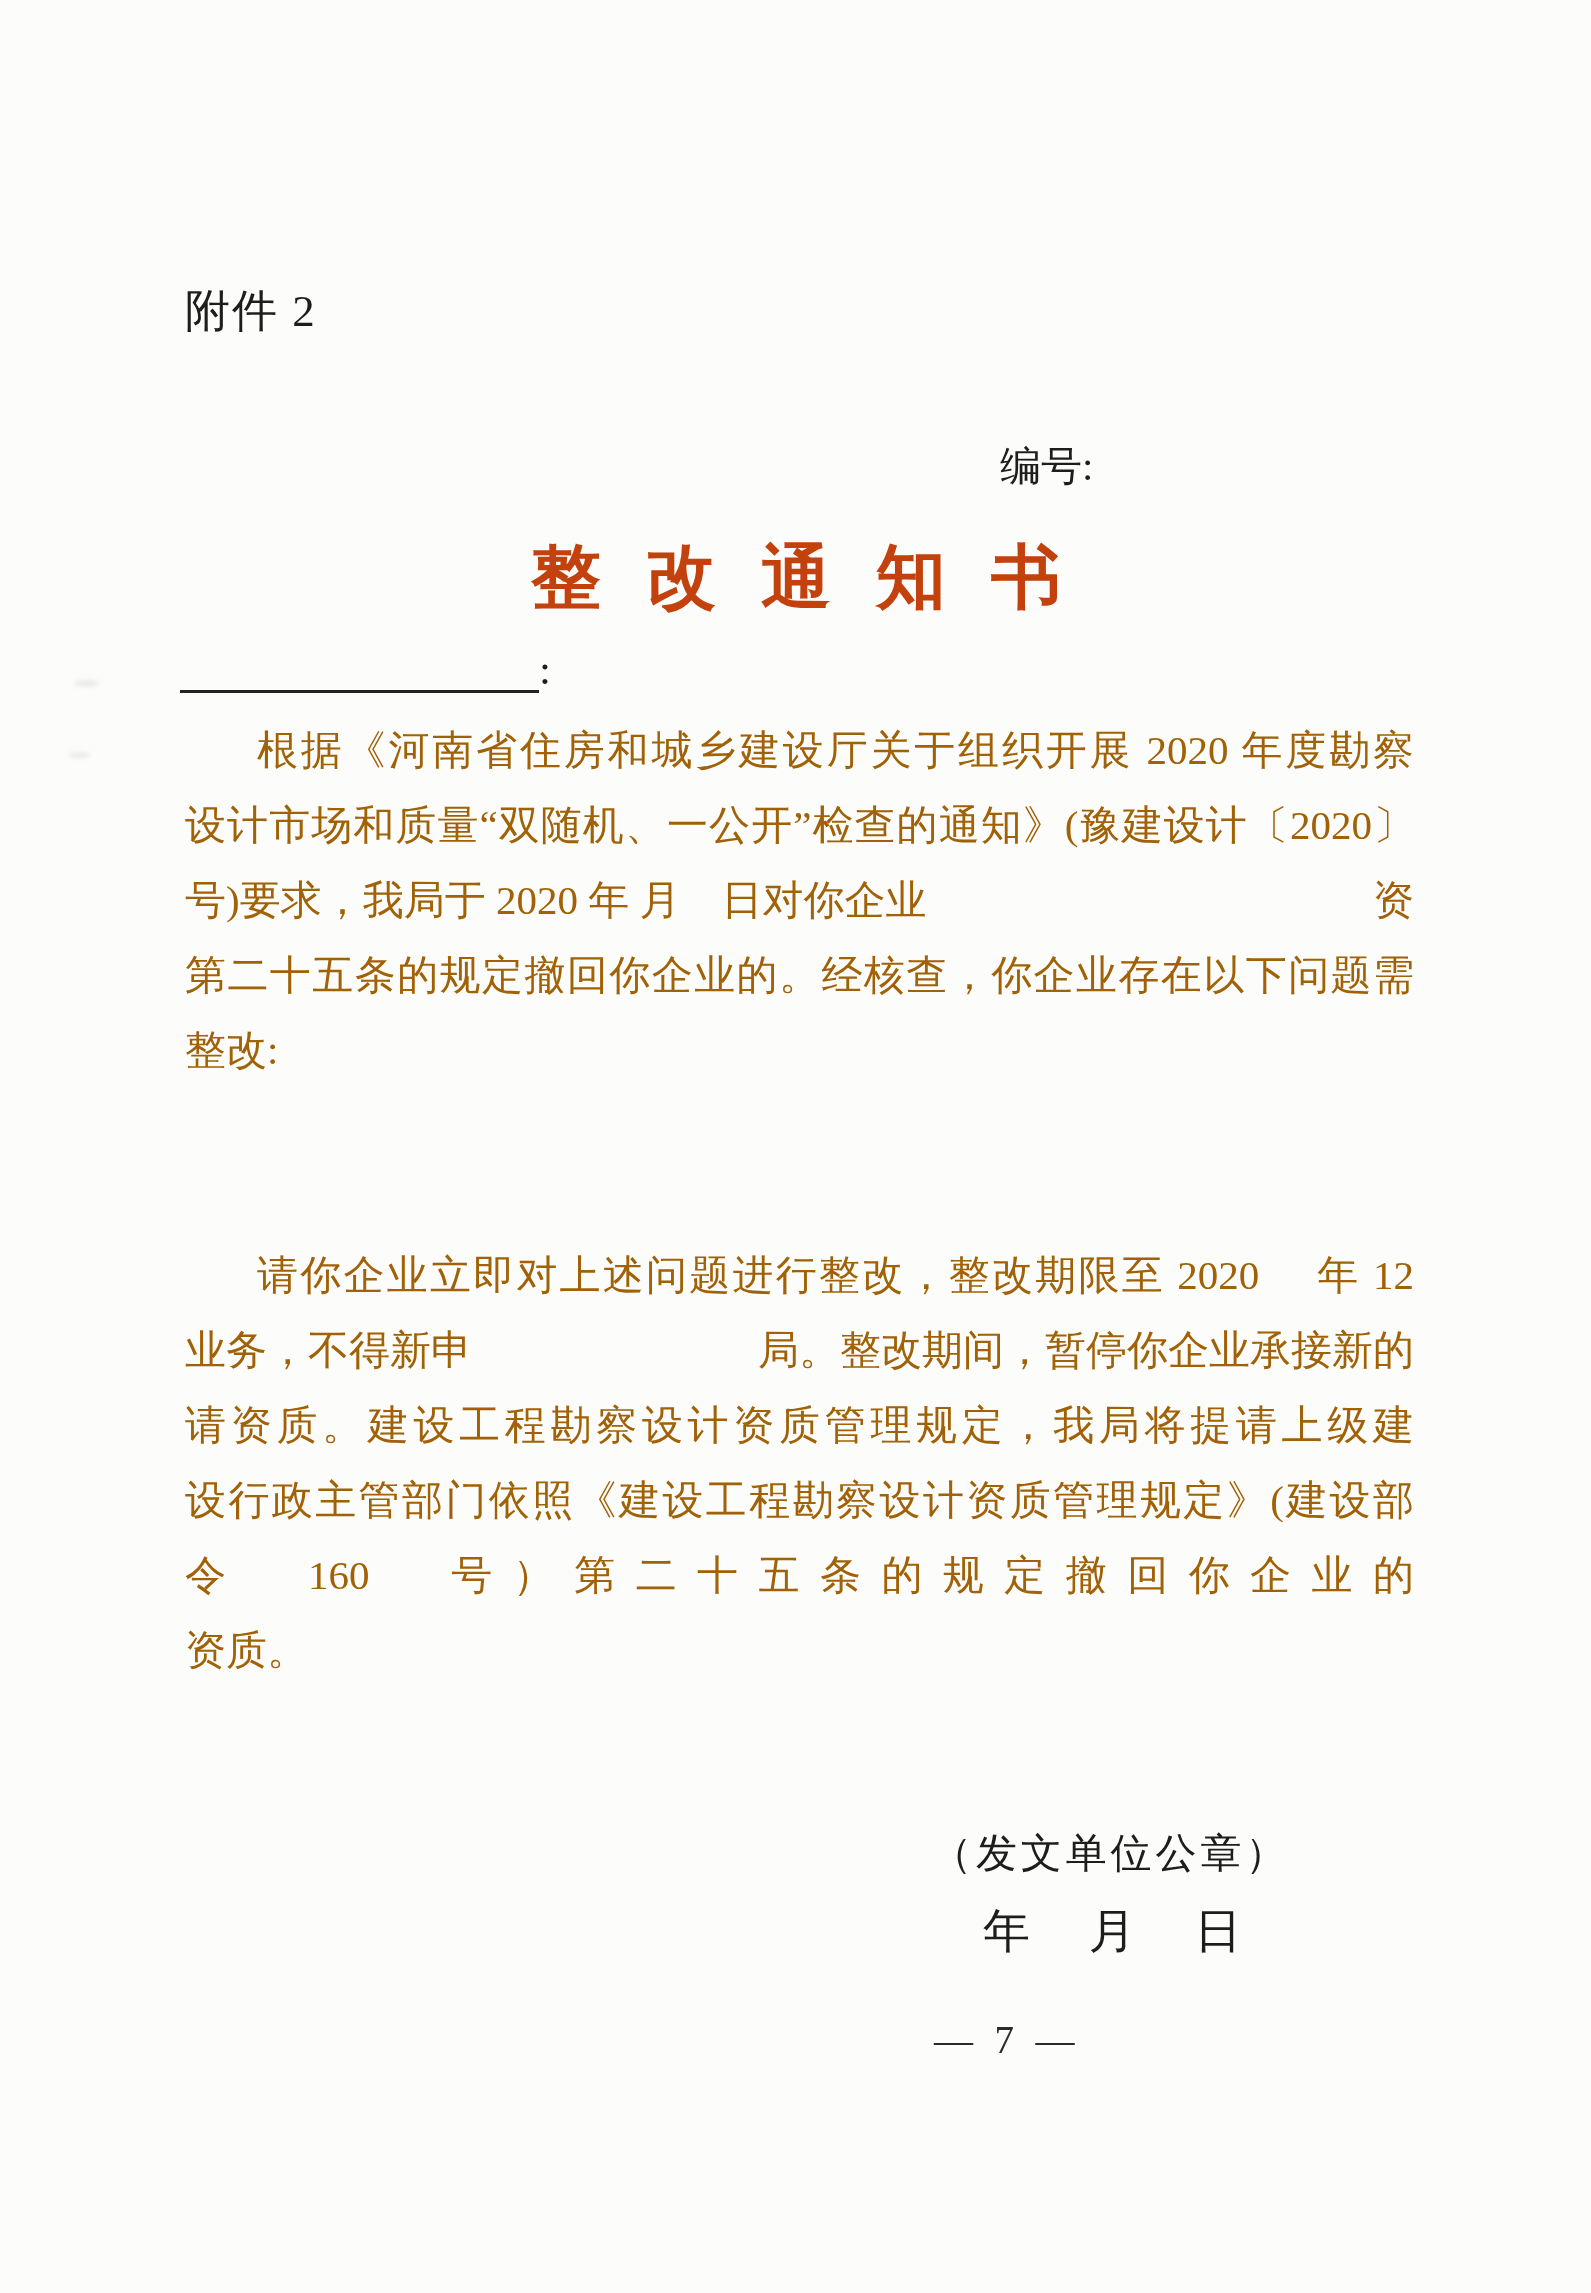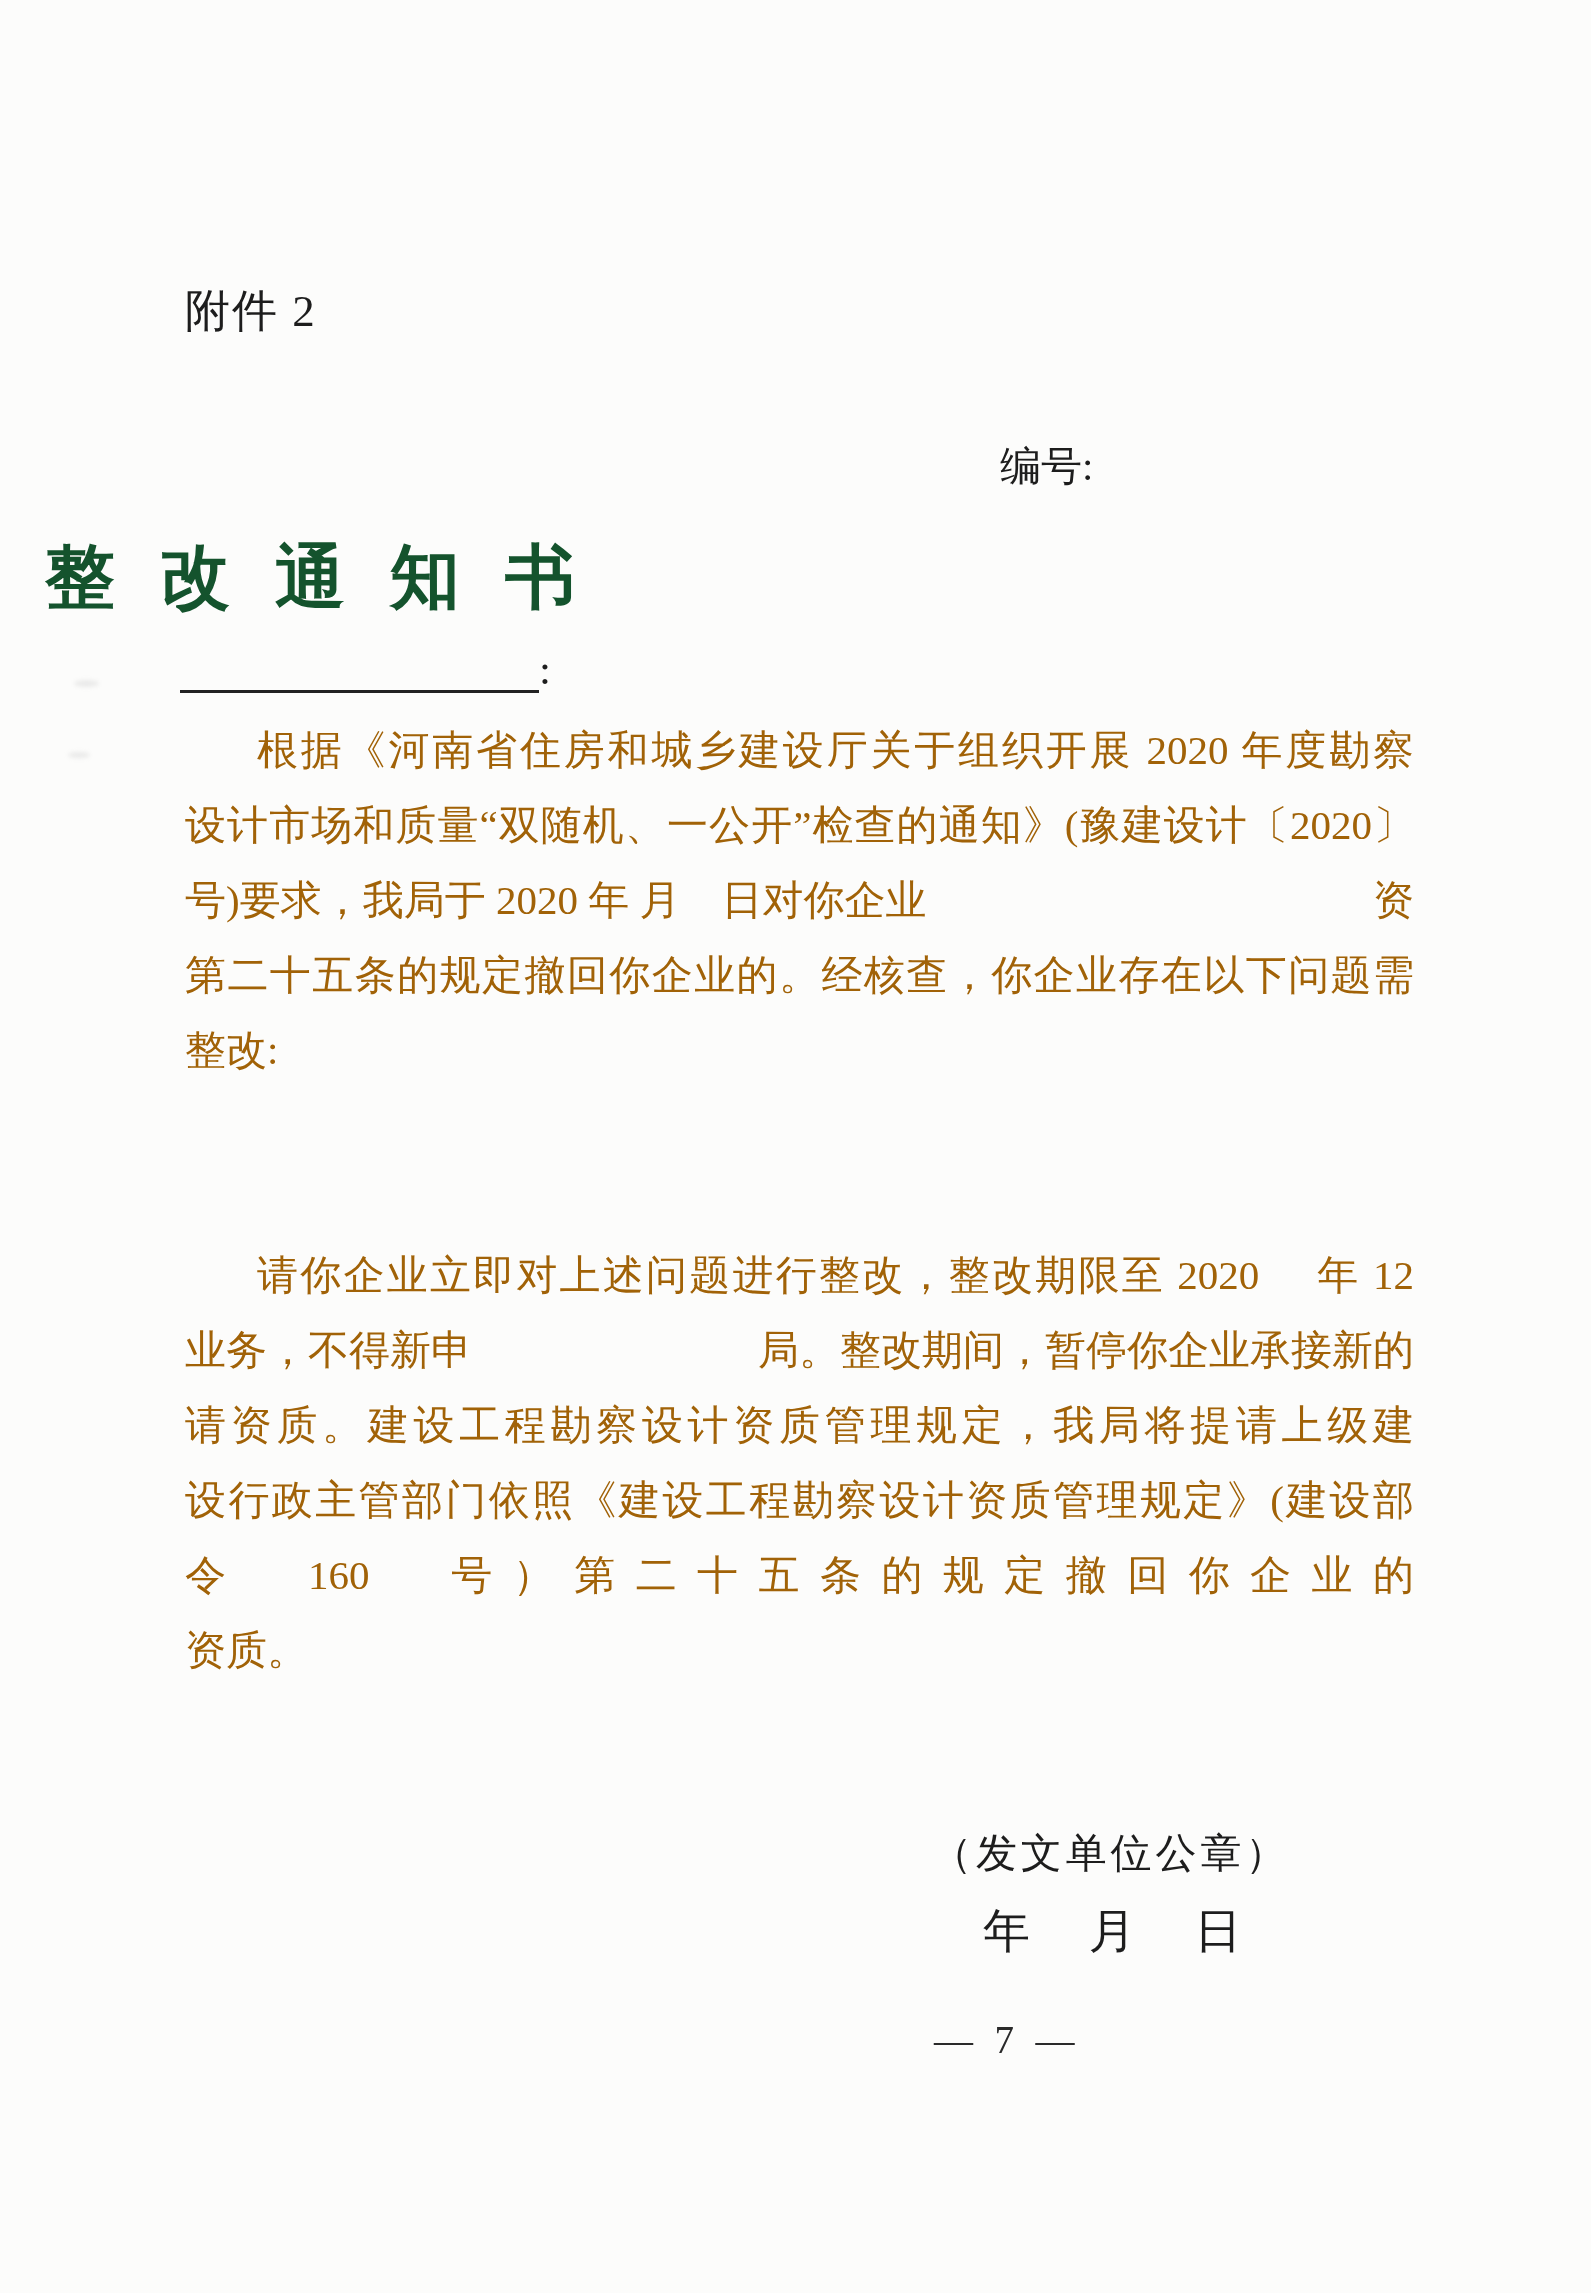--- a/index.html
+++ b/index.html
@@ -17,26 +17,26 @@
     left: 185px; top: 281px;
     font-size: 45px;
     letter-spacing: 2px;
   }
   .doc-number {
     left: 1000px; top: 439px;
     font-size: 41px;
   }
   .doc-title {
     left: 0; top: 531px; width: 1592px;
-    text-align: left;
+    text-align: center;
     font-size: 70px;
     font-weight: 700;
     letter-spacing: 45px;
     padding-left: 45px;
-    color: #14532d;
+    color: #c2410c;
   }
   .addressee {
     left: 180px; top: 644px;
     height: 51px;
     font-size: 43px;
     white-space: nowrap;
   }
   .addressee .blank-line {
     display: inline-block;
     width: 359px;

